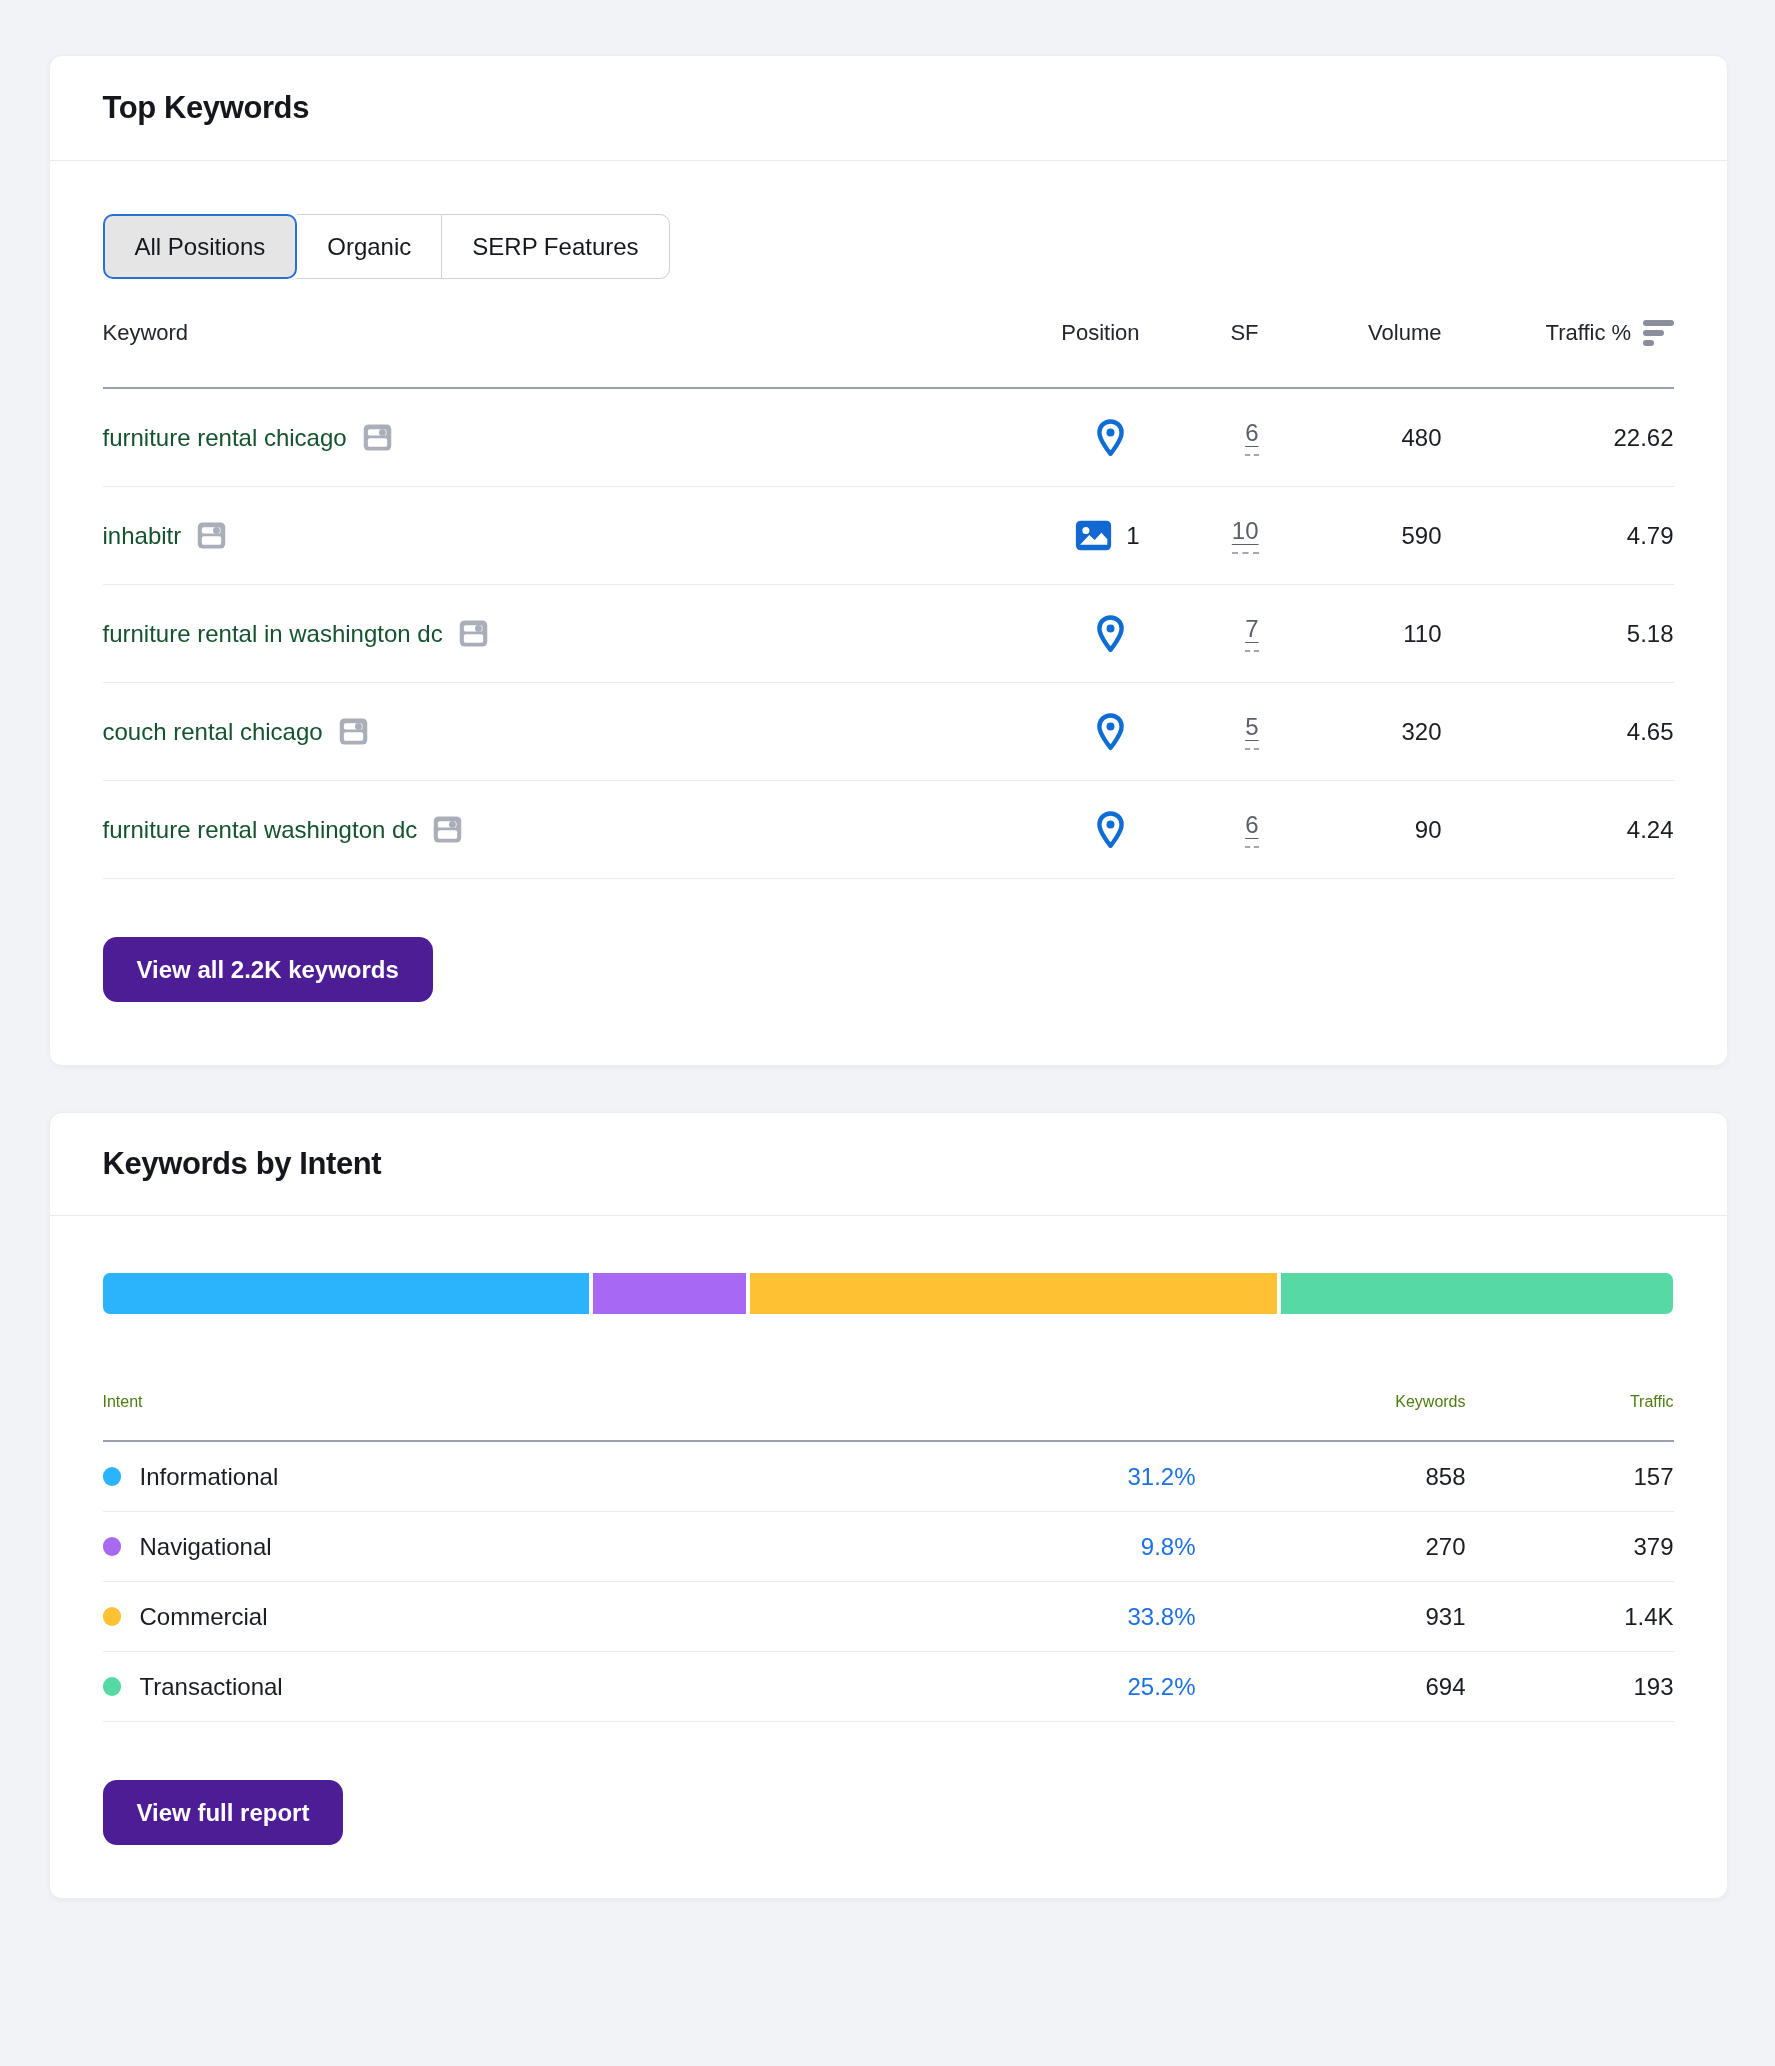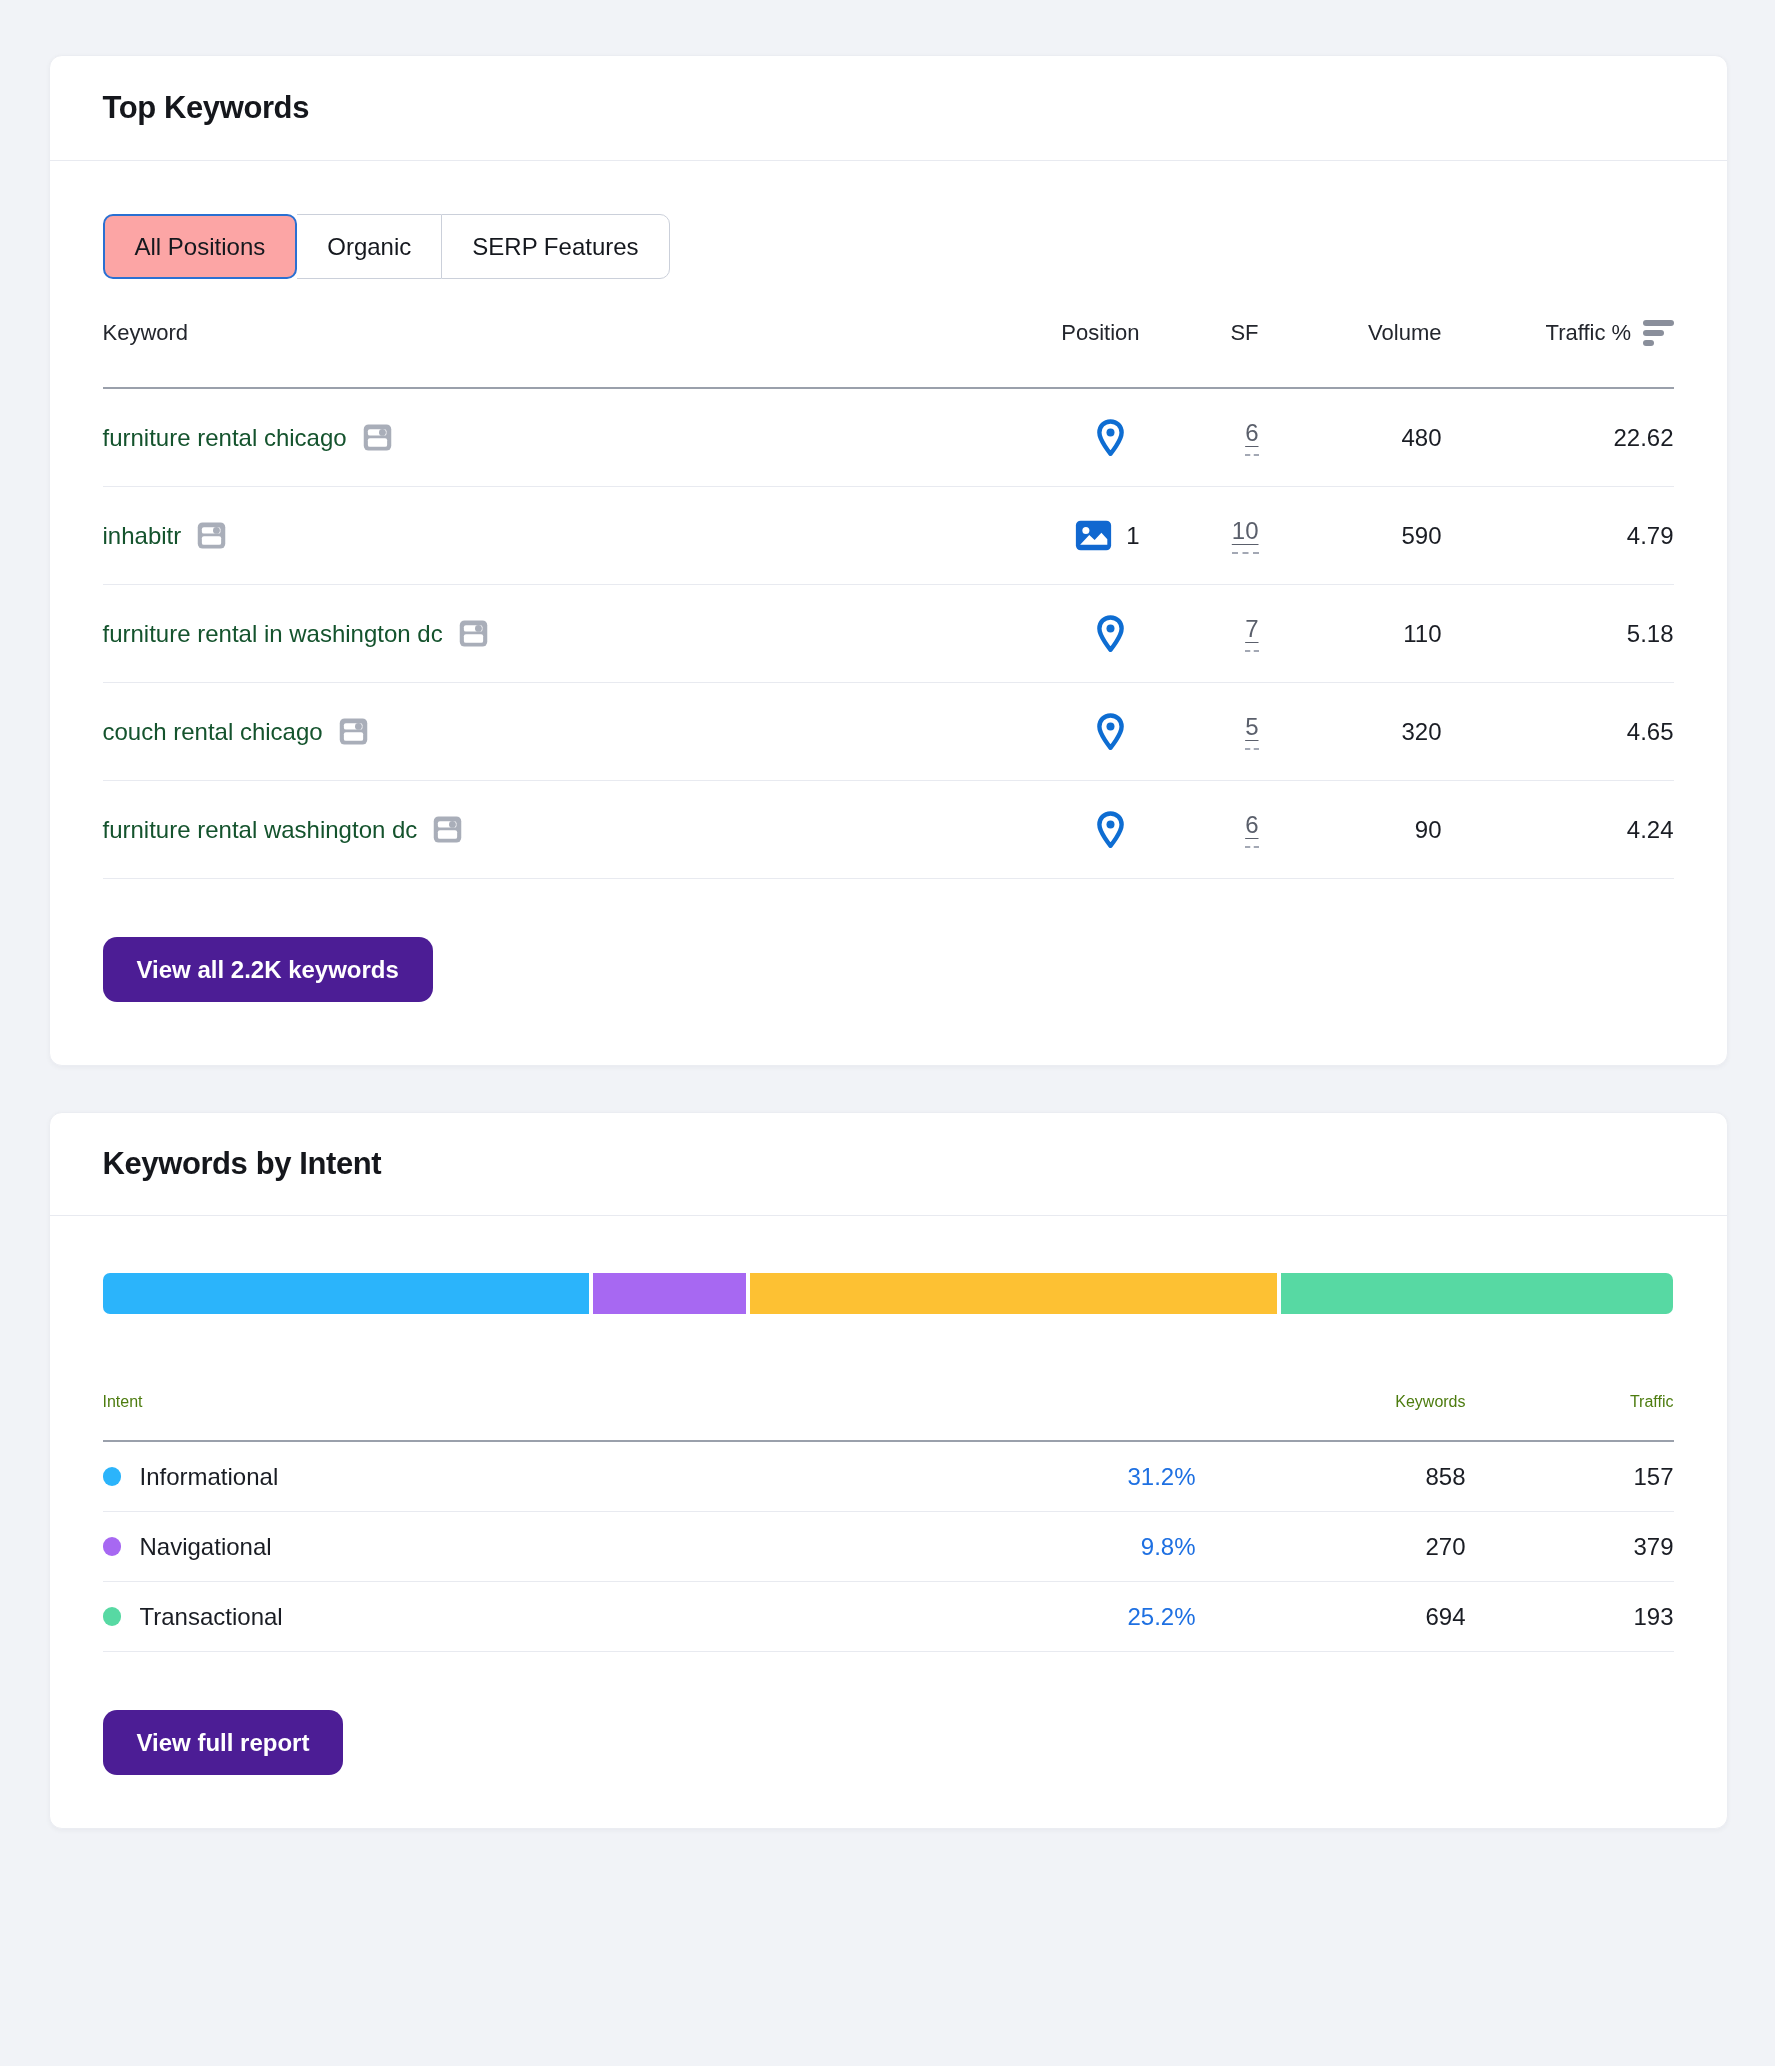--- a/index.html
+++ b/index.html
@@ -22,21 +22,21 @@
   .card-body { padding:0 53px 63px 53px; }
 
   
   .tabs { display:inline-flex; margin-top:53px; align-items:stretch; }
   .tab {
     display:flex; align-items:center; height:65px; padding:0 30px;
     font-size:24px; color:#15181E; background:#FFFFFF; cursor:pointer;
     border-top:1.4px solid #CBD0DA; border-bottom:1.4px solid #CBD0DA;
   }
   .tab.active {
-    background:#fca5a5; border:2.1px solid #2A70D2; border-radius:10px;
+    background:#e5e5e5; border:2.1px solid #2A70D2; border-radius:10px;
     position:relative; z-index:2;
   }
   .tab.mid { border-left:none; }
   .tab.last { border-right:1.4px solid #CBD0DA; border-left:1.4px solid #CBD0DA; border-radius:0 10px 10px 0; }
 
   
   .kw-table { margin-top:0; }
   .t-head { display:flex; align-items:center; height:110px; border-bottom:2.8px solid #9AA0AB; font-size:22px; color:#23262D; }
   .t-row  { display:flex; align-items:center; height:98px; border-bottom:1.4px solid #E8EAF0; font-size:24px; color:#1A1D24; }
   .c-keyword { flex:1; text-align:left; }
@@ -299,20 +299,29 @@
     <div class="i-row">
       <div class="ci-intent">
         <span class="dot" style="background: rgb(167, 104, 242);"></span>
         <span>Navigational</span>
       </div>
       <div class="ci-pct"><a class="pct-link">9.8%</a></div>
       <div class="ci-kw">270</div>
       <div class="ci-traffic">379</div>
     </div>
 
+    <div class="i-row">
+      <div class="ci-intent">
+        <span class="dot" style="background: rgb(253, 193, 51);"></span>
+        <span>Commercial</span>
+      </div>
+      <div class="ci-pct"><a class="pct-link">33.8%</a></div>
+      <div class="ci-kw">931</div>
+      <div class="ci-traffic">1.4K</div>
+    </div>
 
     <div class="i-row">
       <div class="ci-intent">
         <span class="dot" style="background: rgb(87, 217, 163);"></span>
         <span>Transactional</span>
       </div>
       <div class="ci-pct"><a class="pct-link">25.2%</a></div>
       <div class="ci-kw">694</div>
       <div class="ci-traffic">193</div>
     </div>

